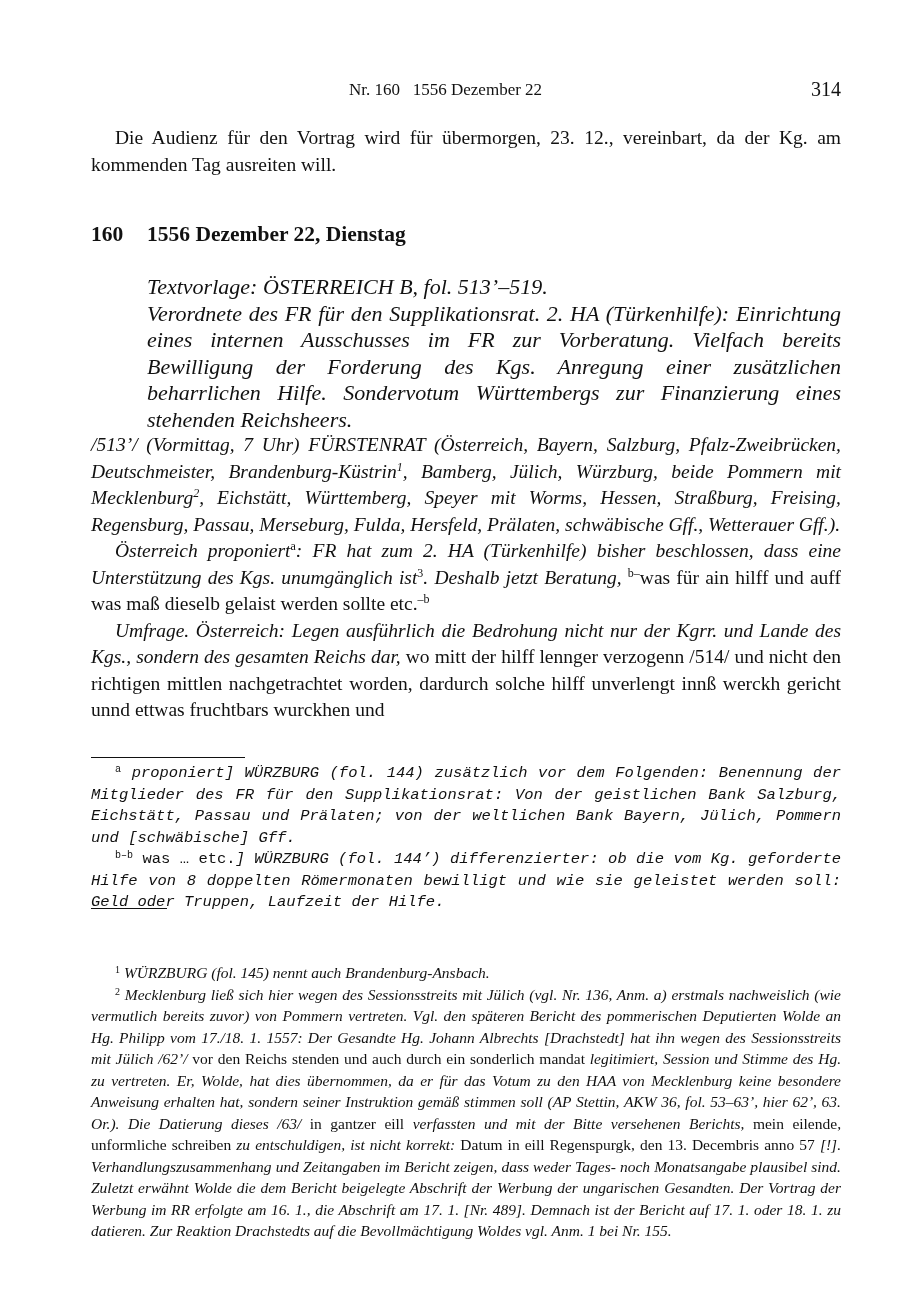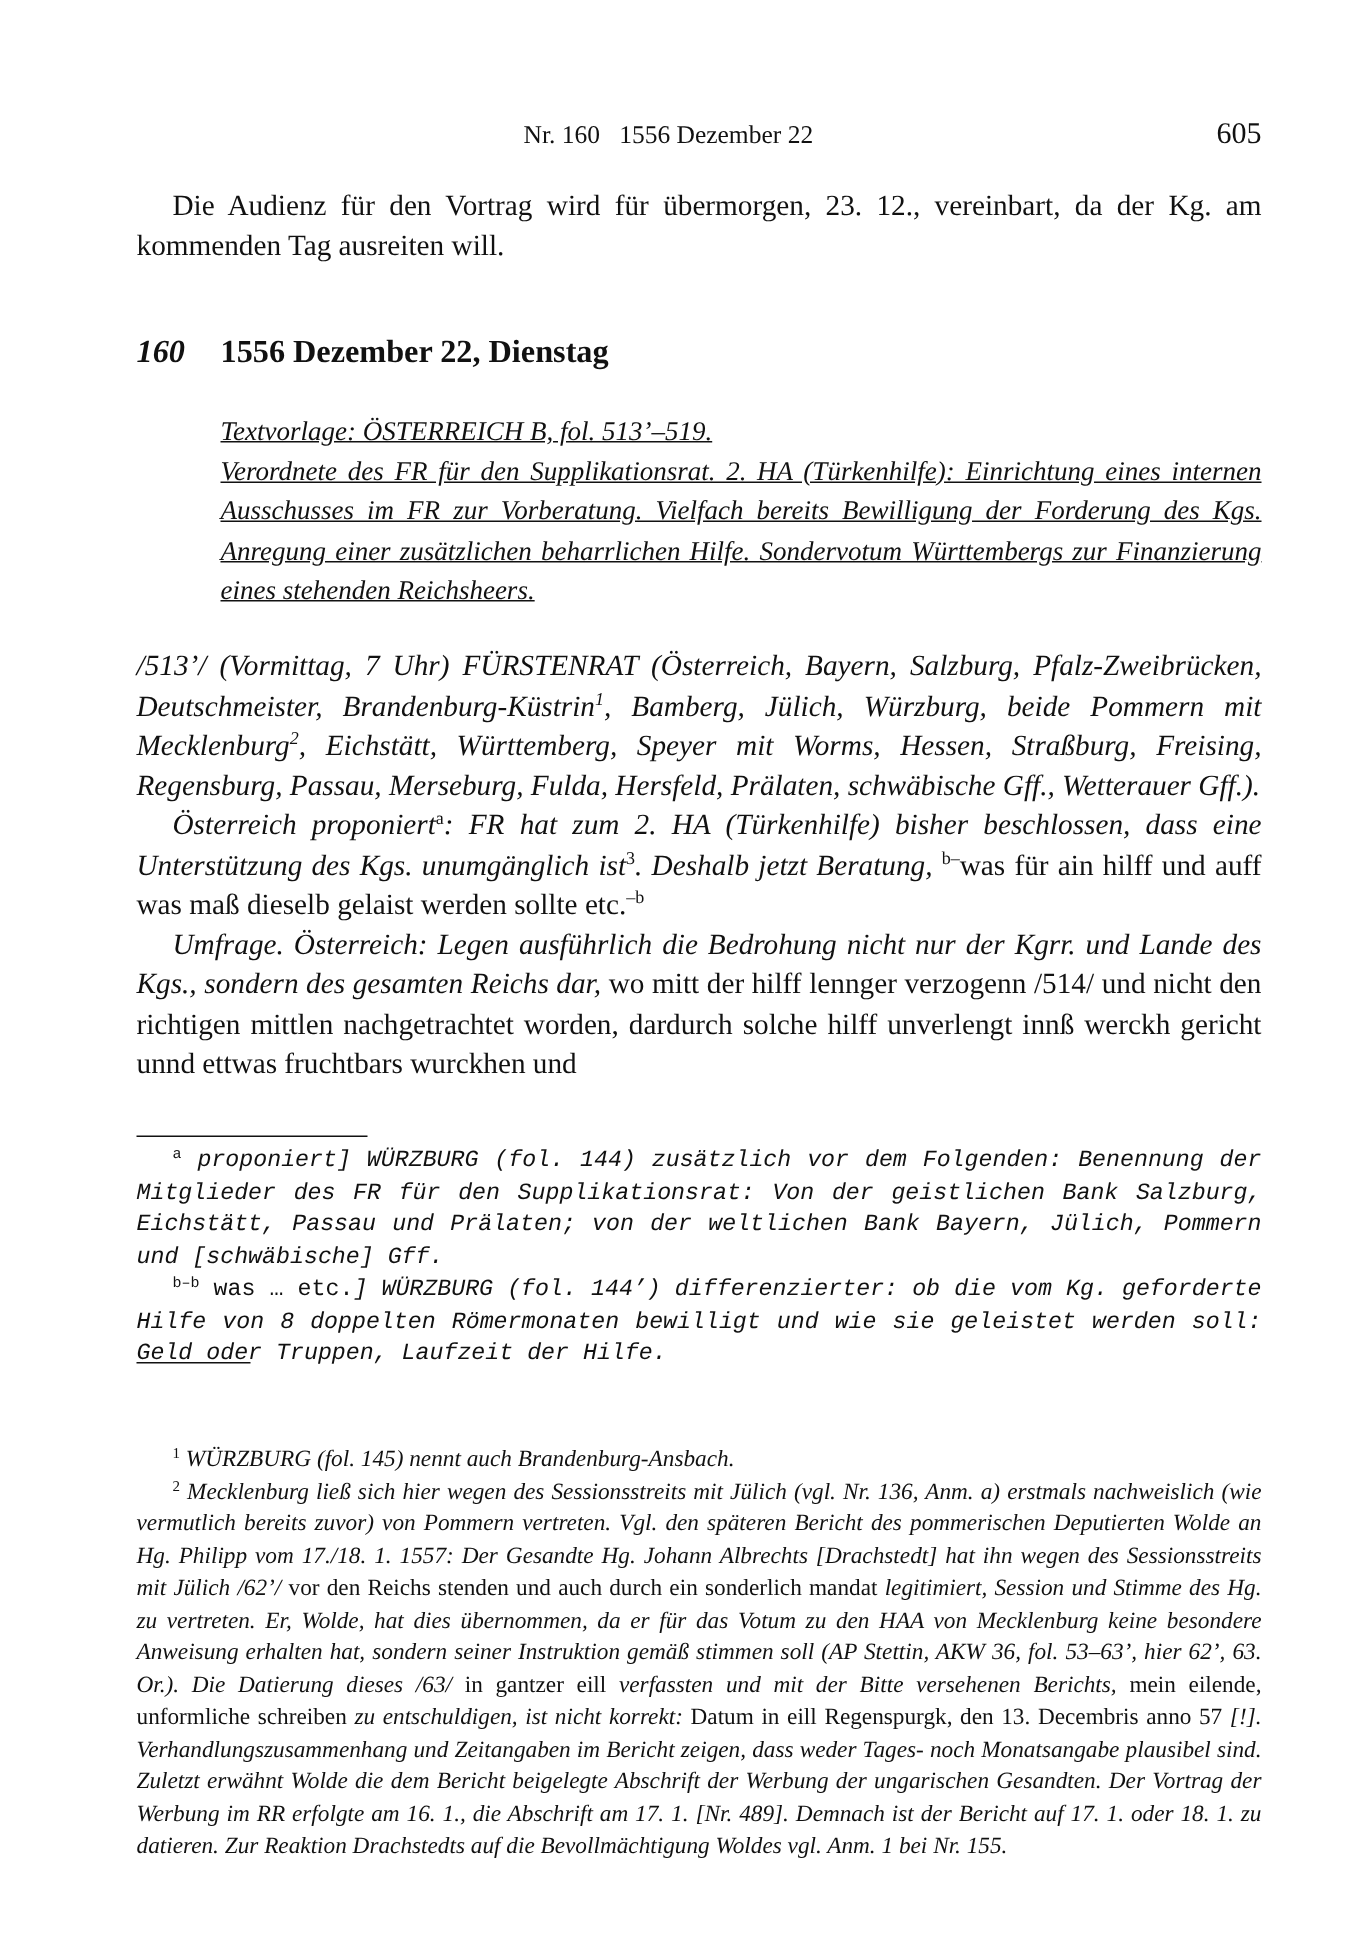--- a/index.html
+++ b/index.html
@@ -6,44 +6,44 @@
   body { width: 900px; height: 1300px; position: relative; overflow: hidden;
          font-family: "Liberation Serif", "DejaVu Serif", serif; color: #111; }
   .page { position: absolute; left: 91px; top: 0; width: 750px; }
   .running-head { position: absolute; top: 80px; left: 0; width: 750px; height: 24px;
                   font-size: 17px; }
   .running-head .title { position: absolute; left: 258px; top: 0; text-align: center; }
   .running-head .pageno { position: absolute; right: 0; top: -2px; font-size: 20px; }
   .intro { position: absolute; top: 124px; left: 0; width: 750px; font-size: 19.5px;
            line-height: 27px; text-align: justify; text-indent: 24px; }
   .doc-heading { position: absolute; top: 222px; left: 0; font-size: 21.5px; font-weight: bold; }
-  .doc-heading .num { display: inline-block; width: 56px; font-style: italic; }
-  .summary { position: absolute; top: 274px; left: 56px; width: 694px; font-size: 18px;
-             font-style: italic; line-height: 26.5px; text-align: justify; text-decoration: underline; }
+  .doc-heading .num { display: inline-block; width: 56px; }
+  .summary { position: absolute; top: 274px; left: 56px; width: 694px; font-size: 22px;
+             font-style: italic; line-height: 26.5px; text-align: justify; }
   .summary p { margin: 0; }
   .body-text { position: absolute; top: 432px; left: 0; width: 750px; font-size: 19.5px;
                line-height: 26.5px; text-align: justify; }
   .body-text p { margin: 0; }
   .body-text p.indent { text-indent: 24px; }
   .it { font-style: italic; }
   sup { font-size: 12px; line-height: 0; vertical-align: 7px; }
   .fn-rule { position: absolute; left: 0; height: 1px; background: #111; }
   .footnotes { position: absolute; left: 0; width: 750px; font-size: 15.5px;
                line-height: 21.5px; text-align: justify; }
   .footnotes p { margin: 0; text-indent: 24px; }
   .fn-mark { font-size: 10px; vertical-align: 5px; line-height: 0; font-style: normal; }
 </style>
 </head>
 <body>
 
 <div class="page">
 
   <div class="running-head">
     <span class="title" style="white-space:pre">Nr. 160   1556 Dezember 22</span>
-    <span class="pageno">605</span>
+    <span class="pageno">314</span>
   </div>
 
   <div class="intro">Die Audienz für den Vortrag wird für übermorgen, 23. 12., vereinbart, da der Kg. am kommenden Tag ausreiten will.</div>
 
   <div class="doc-heading">
     <span class="num">160</span><span>1556 Dezember 22, Dienstag</span>
   </div>
 
   <div class="summary">
     <p>Textvorlage: ÖSTERREICH B, fol. 513’–519.</p>

